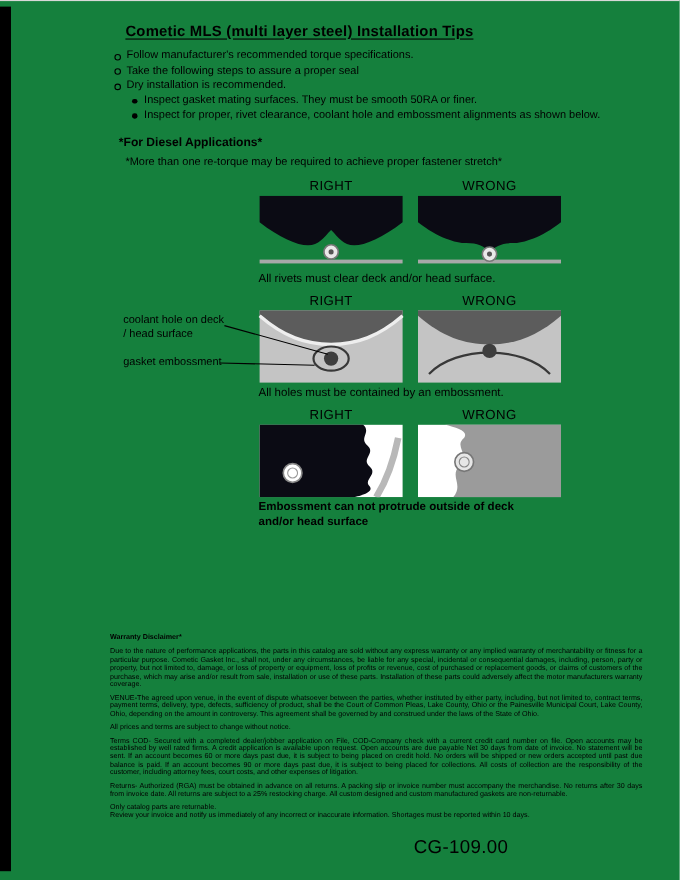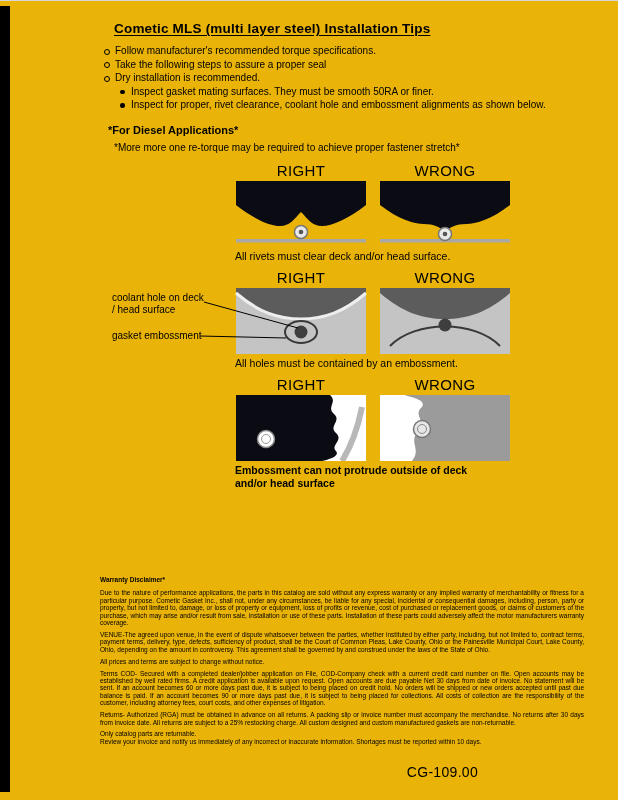--- a/index.html
+++ b/index.html
@@ -1,55 +1,55 @@
 <!DOCTYPE html>
 <html><head>
 <meta charset="utf-8">
 <style>
   * { margin:0; padding:0; box-sizing:border-box; }
   html,body { background:#ffffff; }
   body { width:618px; height:800px; font-family:"Liberation Sans","DejaVu Sans",sans-serif; color:#000; }
-  .page { position:relative; width:618px; height:800px; background:#eab308; overflow:hidden; border-top:1px solid #d8d8d8; }
+  .page { position:relative; width:618px; height:800px; background:#15803d; overflow:hidden; border-top:1px solid #d8d8d8; }
   .left-bar { position:absolute; left:0; top:5px; width:10px; height:786px; background:#000; }
   .content { position:absolute; left:100px; top:20px; width:482px; }
 
   .title { font-size:13.5px; font-weight:bold; text-decoration:underline; text-underline-offset:2px; margin:0 0 8px 14px; letter-spacing:0.2px; }
 
   .tips { list-style:none; margin-left:4px; font-size:10px; }
   .tip { position:relative; line-height:13.5px; padding-left:11px; }
   .tip::before { content:""; position:absolute; left:0; top:4.5px; width:4px; height:4px; border:1px solid #000; border-radius:50%; }
   .subtip { position:relative; line-height:13.5px; padding-left:11px; margin-left:16px; }
   .subtip::before { content:""; position:absolute; left:0; top:5px; width:4.5px; height:4.5px; background:#000; border-radius:50%; }
 
   .diesel-heading { font-size:11px; font-weight:bold; margin:12px 0 5px 8px; }
   .body-block { margin-left:14px; width:466px; font-size:10px; line-height:13px; }
   .para { margin-bottom:7px; }
   .note { margin-left:14px; font-size:10px; line-height:13px; }
 
   .diagrams { margin-top:8px; }
-  .dg-header { display:flex; gap:12px; margin-left:135px; width:276px; font-size:15px; }
+  .dg-header { display:flex; gap:12px; margin-left:135px; width:276px; font-size:12px; }
   .dg-header span { width:132px; text-align:center; letter-spacing:0.4px; }
   .dg-row { position:relative; width:482px; margin-top:2px; }
   .dg-panels { display:flex; gap:12px; margin-left:135px; width:276px; }
   .panel { width:132px; height:66px; }
   .panel svg { display:block; width:132px; height:66px; }
   .dg-caption { margin-left:135px; font-size:10.5px; line-height:13px; margin-top:3px; margin-bottom:6px; }
   .dg-caption.narrow { width:240px;font-weight:bold; }
 
   .callout { position:absolute; font-size:10px; line-height:12px; }
   .callout1 { left:12px; top:4px; width:94px; }
   .callout2 { left:12px; top:42px; width:110px; }
   .leader-svg { position:absolute; left:0; top:0; width:482px; height:66px; pointer-events:none; }
 
   .disclaimer { position:absolute; left:100px; top:575px; width:484px; font-size:6.5px; line-height:7.4px; }
   .disclaimer .dheading { font-weight:bold; margin-bottom:6px; }
   .disclaimer p { margin-bottom:4.5px; text-align:justify; }
   .disclaimer p.tight { margin-bottom:0; }
 
-  .page-code { position:absolute; right:140px; bottom:20px; font-size:14px; letter-spacing:0.3px; }
+  .page-code { position:absolute; right:156px; bottom:20px; font-size:17px; letter-spacing:0.3px; }
 </style>
 </head>
 <body>
 
 <div class="page">
   <div class="left-bar"></div>
 
   <div class="content">
     <h1 class="title">Cometic MLS (multi layer steel) Installation Tips</h1>
 
@@ -59,21 +59,21 @@
       <li class="tip">Dry installation is recommended.</li>
       <li class="subtip">Inspect gasket mating surfaces.  They must be smooth 50RA or finer.</li>
       <li class="subtip">Inspect for proper, rivet clearance, coolant hole and embossment alignments as shown below.</li>
     </ul>
 
     <h2 class="diesel-heading">*For Diesel Applications*</h2>
 
     <div class="body-block">
     </div>
 
-    <p class="note">*More more one re-torque may be required to achieve proper fastener stretch*</p>
+    <p class="note">*More than one re-torque may be required to achieve proper fastener stretch*</p>
 
     <div class="diagrams">
 
       <div class="dg-header">
         <span>RIGHT</span>
         <span>WRONG</span>
       </div>
       <div class="dg-row">
         <div class="dg-panels">
           <div class="panel">

